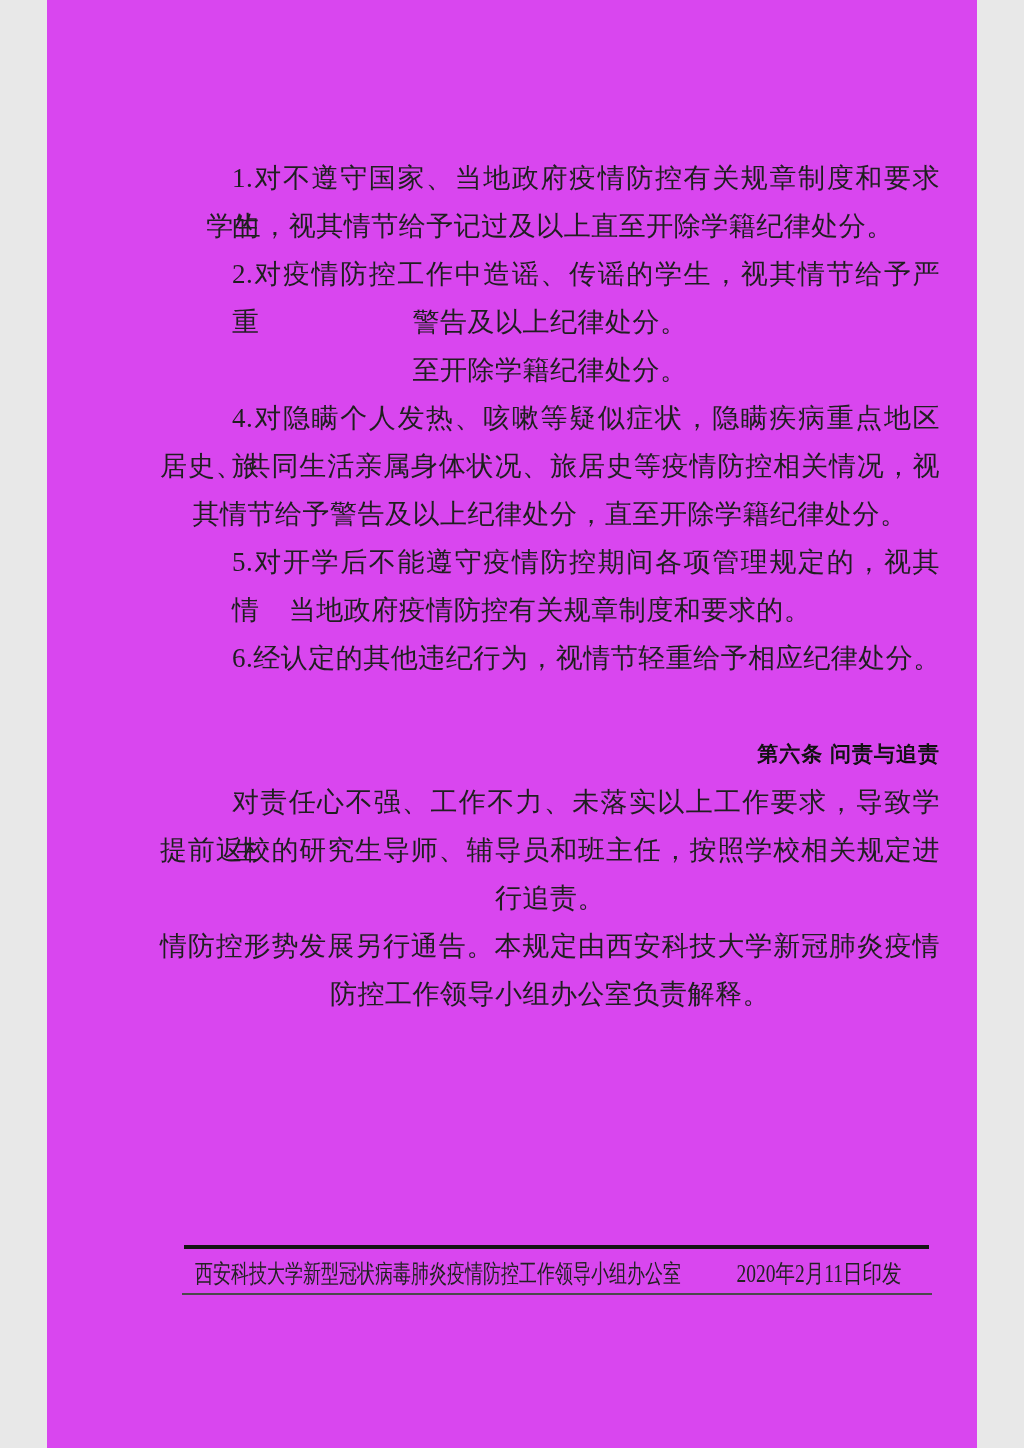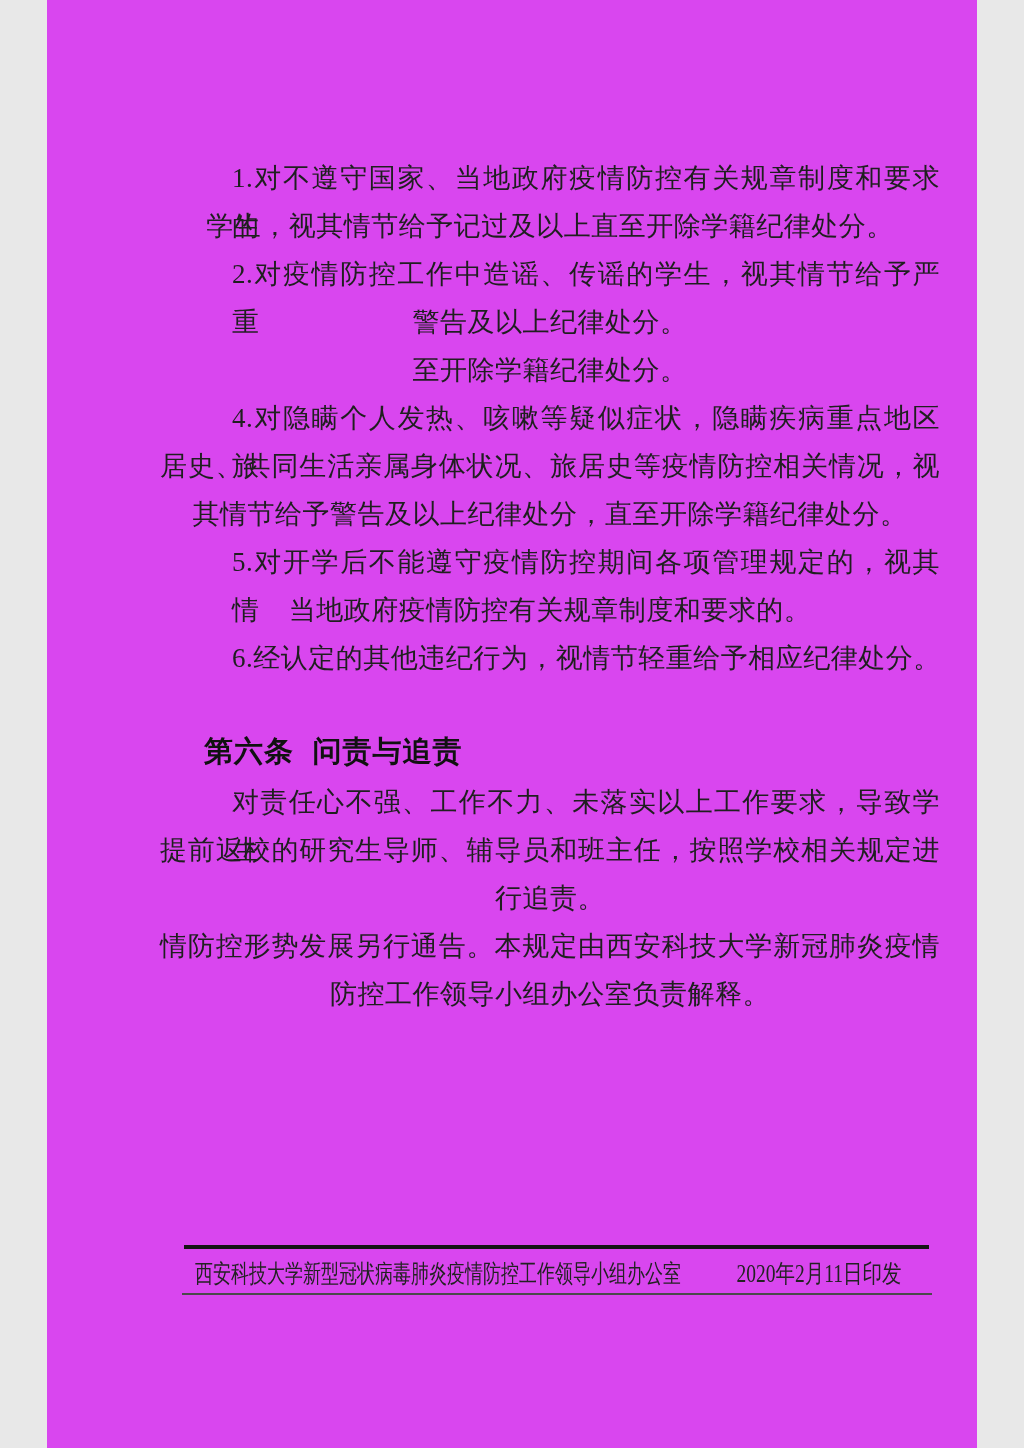--- a/index.html
+++ b/index.html
@@ -32,25 +32,25 @@
     white-space: normal;
     text-align: justify;
     text-align-last: justify;
     text-justify: inter-character;
   }
   .indent { padding-left: 72px; }
   .heading {
     margin-top: 48px;
     height: 48px;
     line-height: 48px;
-    font-size: 29px;
+    font-size: 21px;
     font-weight: 700;
-    text-align: left;
+    text-align: right;
     padding-left: 44px;
-    font-family: Liberation Mono, monospace;
+    font-family: Liberation Sans, sans-serif;
     letter-spacing: 1px;
     color: #111;
   }
   .rule-thick {
     position: absolute;
     left: 137px;
     top: 1245px;
     width: 745px;
     height: 4px;
     background: #141414;

